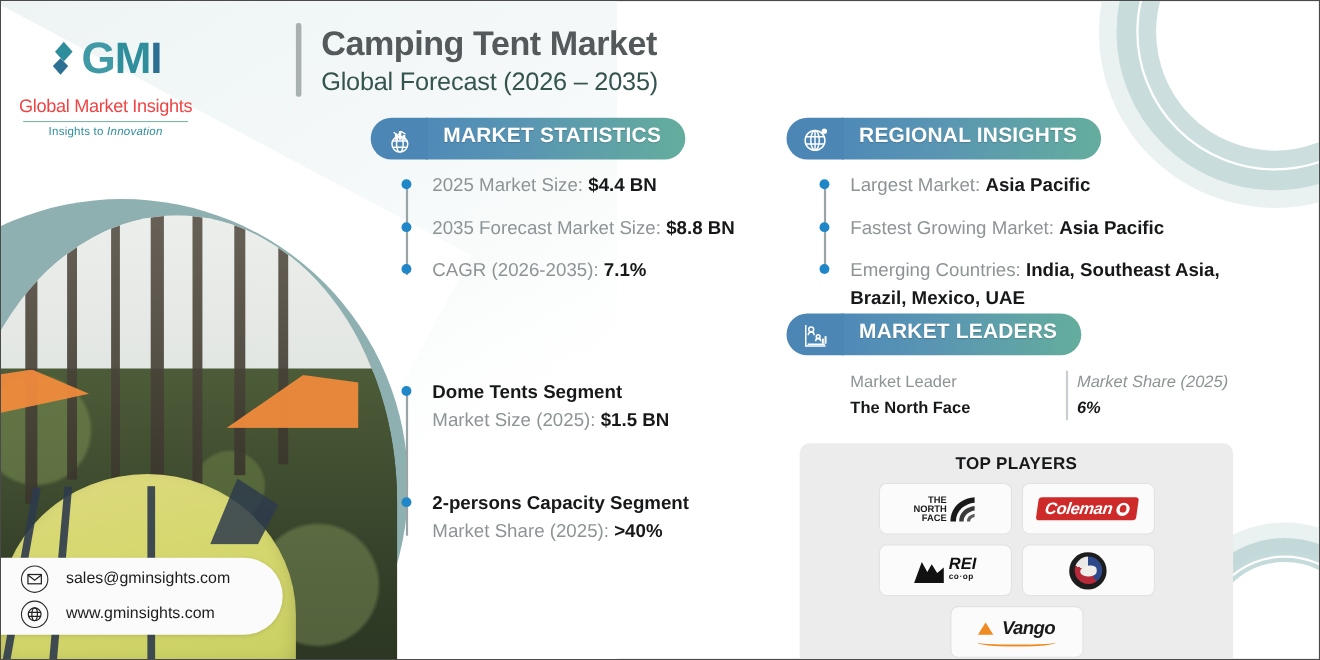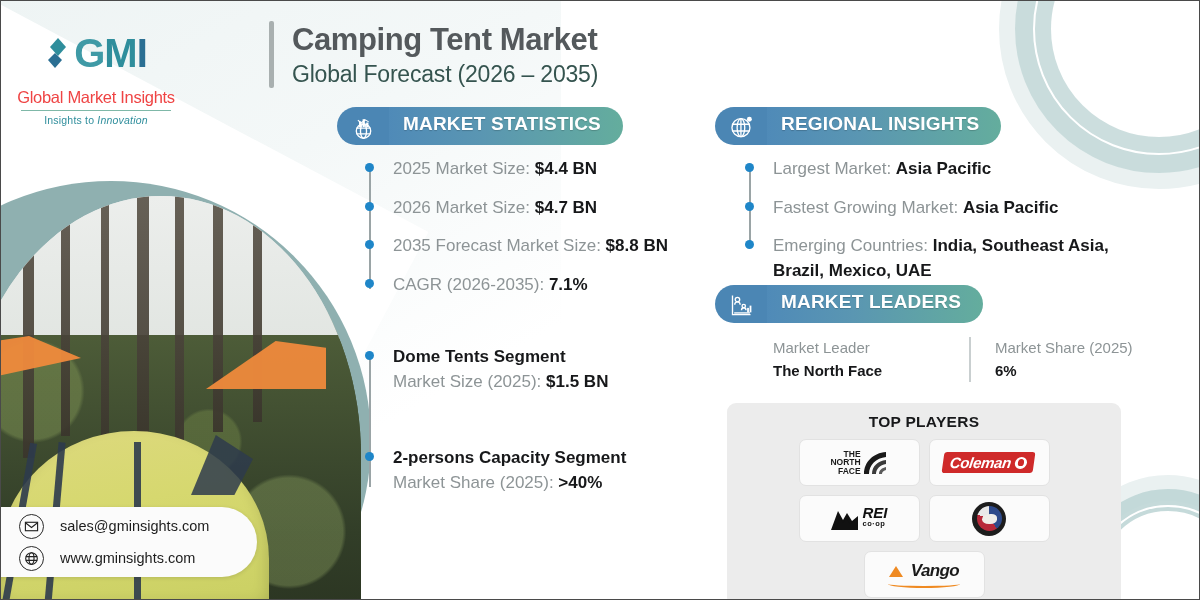--- a/index.html
+++ b/index.html
@@ -179,21 +179,21 @@
   }
   .blist .txt { font-size:17px; color:#8d9496; line-height:1.45; }
   .blist .txt b { color:#17181a; }
   .blist .txt .lead { display:block; color:#17181a; font-weight:bold; }
 
   
   .leaders {
     position:absolute; display:flex; align-items:flex-end;
   }
   .leaders .col { padding-right:18px; }
-  .leaders .col.right { border-left:2px solid #c9cfd0; padding-left:24px; padding-right:0; }
+  .leaders .col.right { border-left:2px solid #c9cfd0; padding-left:8px; padding-right:0;font-style:italic; }
   .leaders .lbl { font-size:15px; color:#8d9496; line-height:1.5; }
   .leaders .val { font-size:15px; color:#17181a; font-weight:bold; line-height:1.5; }
 
   
   .players {
     position:absolute; background:#ececec; border-radius:9px;
     padding:10px 12px 8px;
   }
   .players .hd {
     text-align:center; font-size:15.5px; font-weight:bold; color:#17181a;
@@ -340,24 +340,20 @@
     <div class="bar">MARKET STATISTICS</div>
   </div>
   <div class="blist" style="left:368px; top:156px; width:310px;">
     <div class="track"></div>
     <div class="row">
       <div class="dot"></div>
       <div class="txt"><span>2025 Market Size: </span><b>$4.4 BN</b></div>
     </div>
     <div class="row">
       <div class="dot"></div>
-      <div class="txt"><span>2026 Market Size: </span><b>$4.7 BN</b></div>
-    </div>
-    <div class="row">
-      <div class="dot"></div>
       <div class="txt"><span>2035 Forecast Market Size: </span><b>$8.8 BN</b></div>
     </div>
     <div class="row">
       <div class="dot"></div>
       <div class="txt"><span>CAGR (2026-2035): </span><b>7.1%</b></div>
     </div>
   </div>
 
   <div class="blist" style="left:368px; top:344px; width:310px;">
     <div class="track"></div>

